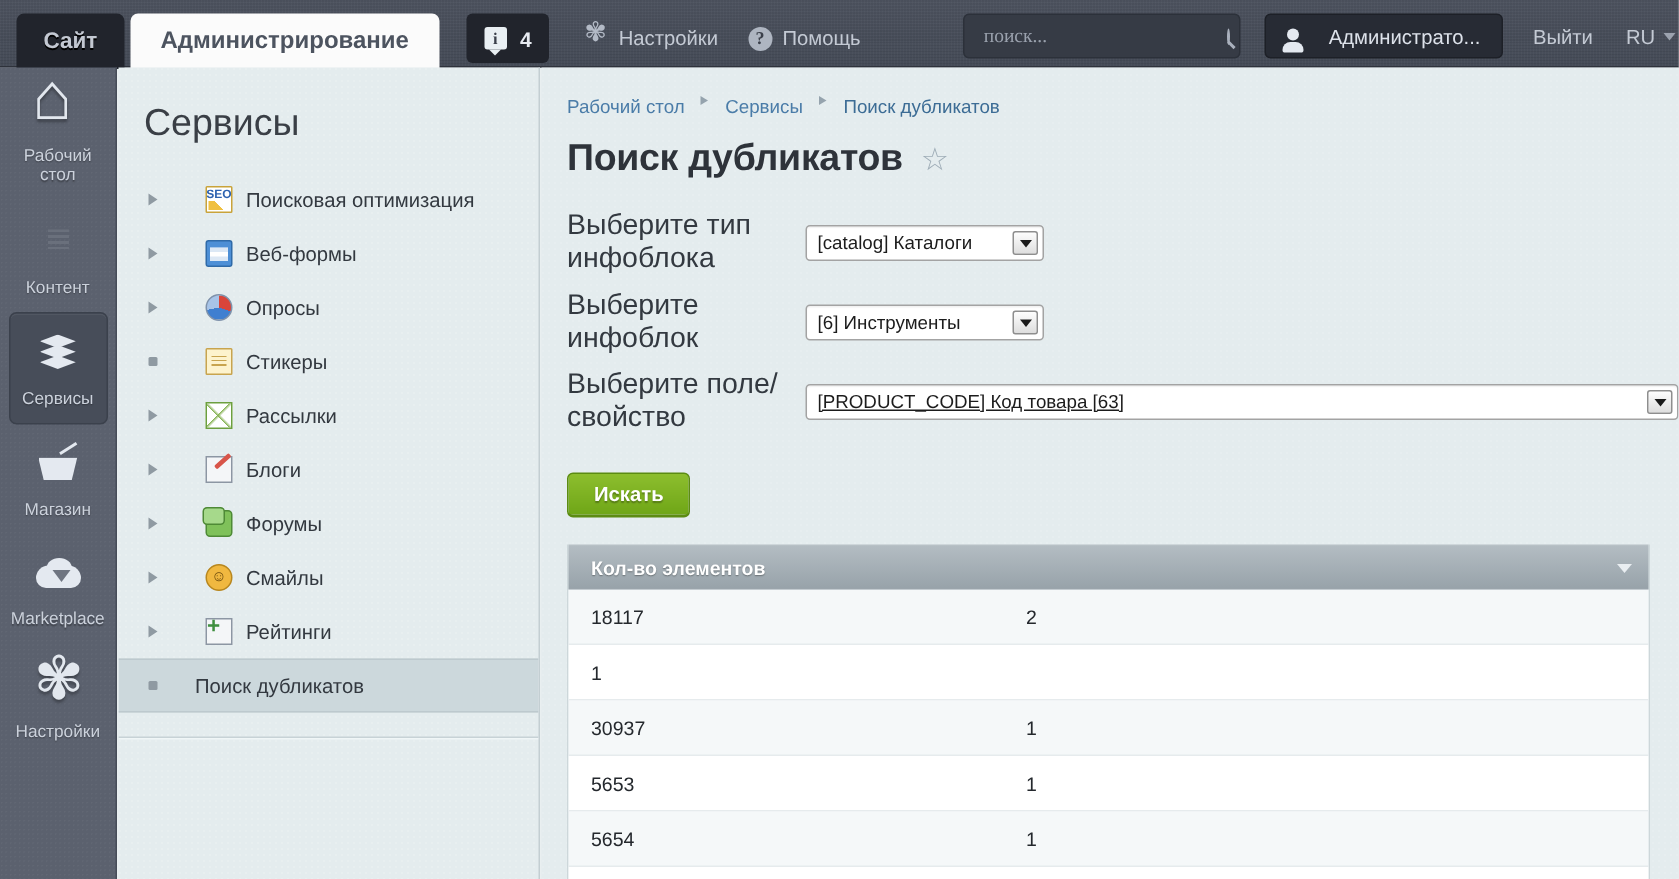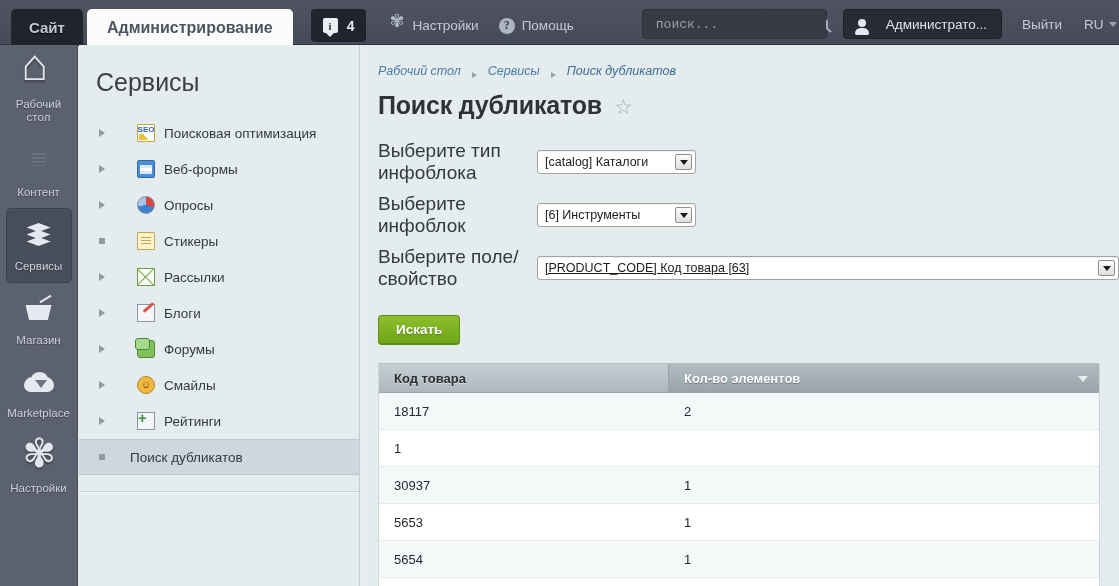--- a/index.html
+++ b/index.html
@@ -102,21 +102,21 @@
     width: 185px; height: 30px;
     background: #363b45;
     border: 1px solid #2c313a;
     border-radius: 4px;
     display: flex; align-items: center;
     padding: 0 8px 0 11px;
   }
   .search-wrap input {
     flex: 1; background: transparent; border: none; outline: none;
     color: #5eead4; font-size: 13px;
-    font-family: Liberation Mono, monospace;
+    font-family: Liberation Serif, serif;
   }
   .search-wrap input::placeholder { color: #9aa1ad; }
   .mag {
     width: 11px; height: 11px;
     border: 1.8px solid #aab1bd; border-radius: 50%;
     position: relative; margin-right: 3px;
   }
   .mag:after {
     content: ""; position: absolute;
     width: 6px; height: 1.8px; background: #aab1bd;
@@ -397,24 +397,23 @@
   
   .content {
     position: absolute; top: 45px; left: 361px;
     width: 758px; height: 541px;
     background: #e4ecee;
     background-image: radial-gradient(circle at 1px 1px, rgba(255,255,255,0.5) 0.5px, transparent 0.6px);
     background-size: 4px 4px;
     overflow: hidden;
   }
   .crumbs {
-    display: flex; align-items: flex-end; gap: 11px;
+    display: flex; align-items: flex-start; gap: 11px;
     margin: 19px 0 0 17px;
     font-size: 12.5px;
-    font-style: italic;
   }
   .crumbs a { color: #4a7ca8; text-decoration: none; cursor: pointer; }
   .crumbs .cur { color: #3c6c95; }
   .crumb-arr {
     width: 0; height: 0;
     border-top: 3.5px solid transparent;
     border-bottom: 3.5px solid transparent;
     border-left: 5px solid #95a3ad;
   }
   .page-title-row {
@@ -748,21 +747,20 @@
       </div>
     </div>
 
   </div>
 
   <div class="btn-search">Искать</div>
 
   <div class="tbl">
 
     <div class="thead">
-      <div class="th c1">Код товара</div>
       <div class="th c2">
         <span>Кол-во элементов</span>
         <span class="th-sort"></span>
       </div>
     </div>
 
     <div class="trow odd">
       <div class="td c1">18117</div>
       <div class="td c2">2</div>
     </div>

